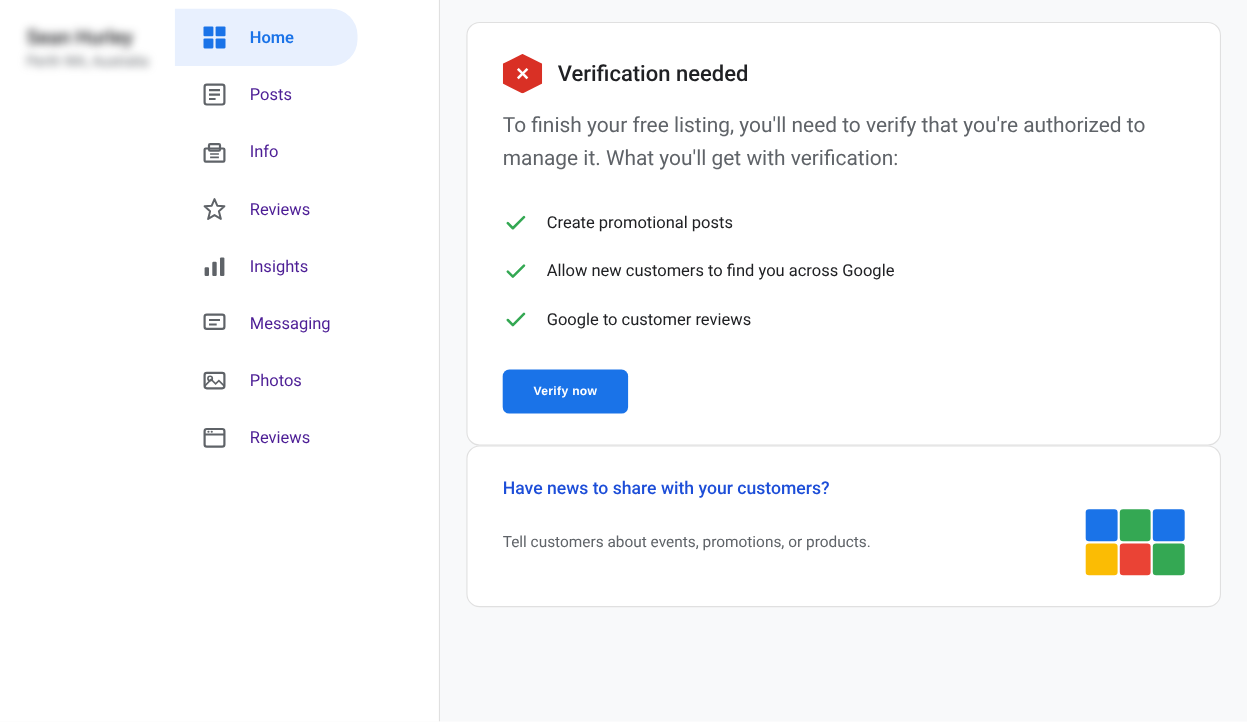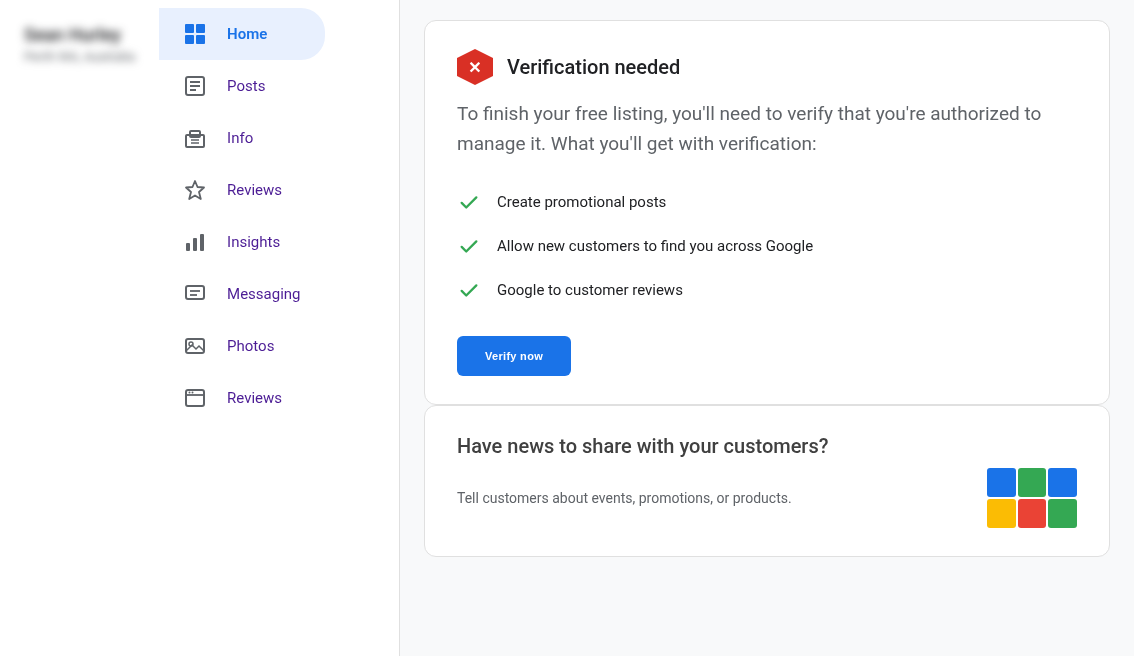--- a/index.html
+++ b/index.html
@@ -194,23 +194,23 @@
       border-radius: 6px;
       padding: 14px 28px;
       font-size: 11px;
       font-weight: 600;
       cursor: pointer;
       letter-spacing: 0.3px;
     }
 
     
     .news-card-header {
-      font-size: 20px;
+      font-size: 16px;
       font-weight: 500;
-      color: #404040;
+      color: #1d4ed8;
       margin-bottom: 10px;
     }
 
     .news-card-desc {
       font-size: 14px;
       color: #5f6368;
       display: flex;
       align-items: center;
       justify-content: space-between;
       gap: 28px;

